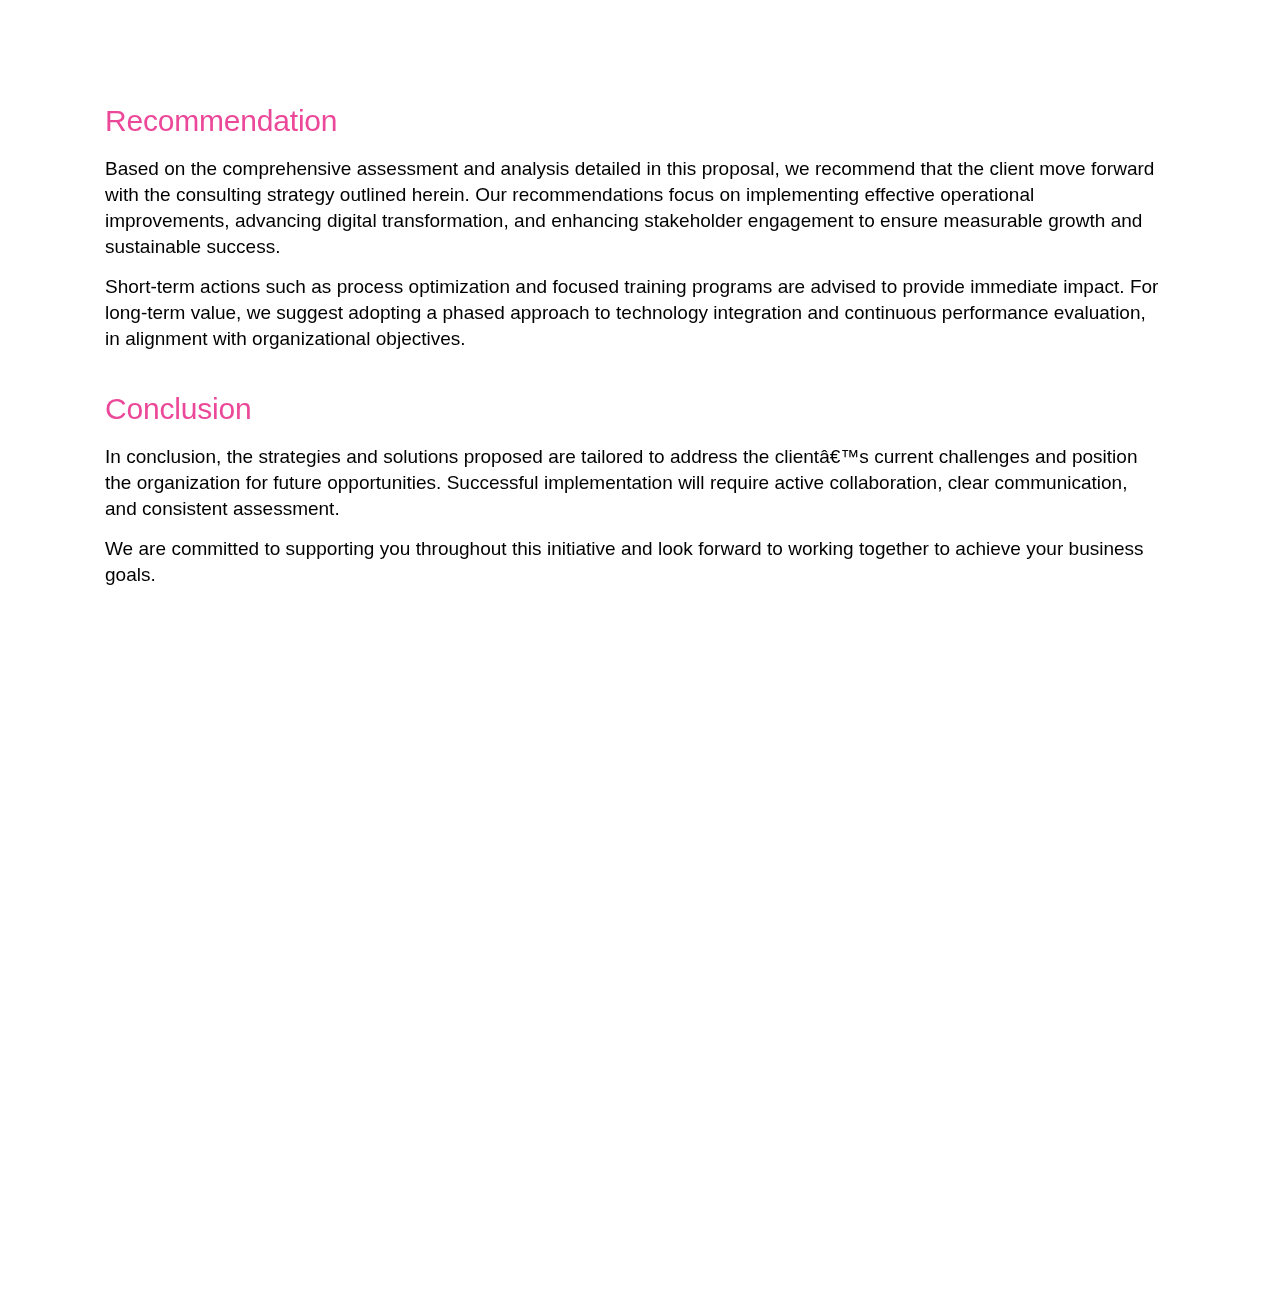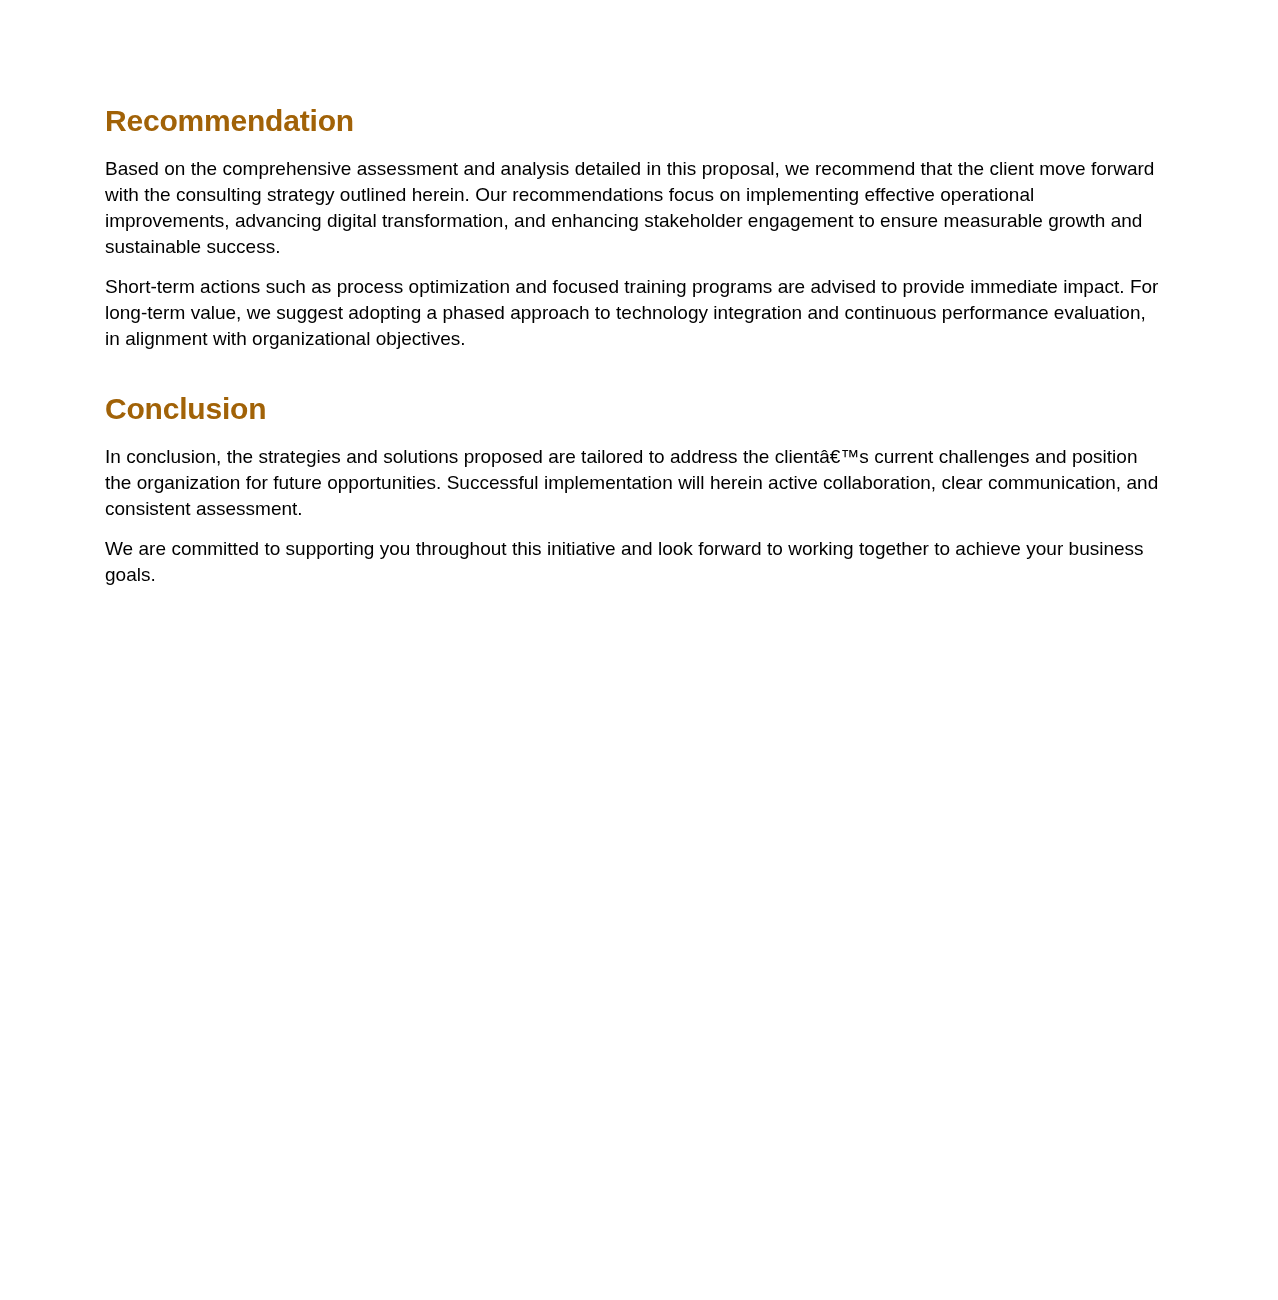--- a/index.html
+++ b/index.html
@@ -29,24 +29,24 @@
     top: 104px;
     width: 1058px;
   }
   .doc-section {
     margin: 0;
     padding: 0;
   }
   h2.section-heading {
     font-family: "Liberation Sans", sans-serif;
     font-size: 30px;
-    font-weight: bold;
+    font-weight: normal;
     line-height: 34px;
     letter-spacing: -0.2px;
-    color: #a16207;
+    color: #ec4899;
     margin: 0 0 18px 0;
     padding: 0;
   }
   .section-body p.para {
     font-family: "Liberation Sans", sans-serif;
     font-size: 19px;
     line-height: 26px;
     color: #000000;
     margin: 0 0 14px 0;
     padding: 0;
@@ -72,19 +72,19 @@
         <p class="para">Based on the comprehensive assessment and analysis detailed in this proposal, we recommend that the client move forward with the consulting strategy outlined herein. Our recommendations focus on implementing effective operational improvements, advancing digital transformation, and enhancing stakeholder engagement to ensure measurable growth and sustainable success.</p>
         <p class="para">Short-term actions such as process optimization and focused training programs are advised to provide immediate impact. For long-term value, we suggest adopting a phased approach to technology integration and continuous performance evaluation, in alignment with organizational objectives.</p>
       </div>
     </section>
 
     <div class="section-gap"></div>
 
     <section class="doc-section">
       <h2 class="section-heading">Conclusion</h2>
       <div class="section-body">
-        <p class="para">In conclusion, the strategies and solutions proposed are tailored to address the clientâ€™s current challenges and position the organization for future opportunities. Successful implementation will herein active collaboration, clear communication, and consistent assessment.</p>
+        <p class="para">In conclusion, the strategies and solutions proposed are tailored to address the clientâ€™s current challenges and position the organization for future opportunities. Successful implementation will require active collaboration, clear communication, and consistent assessment.</p>
         <p class="para">We are committed to supporting you throughout this initiative and look forward to working together to achieve your business goals.</p>
       </div>
     </section>
 
   </div>
 </div>
 
 </body></html>

